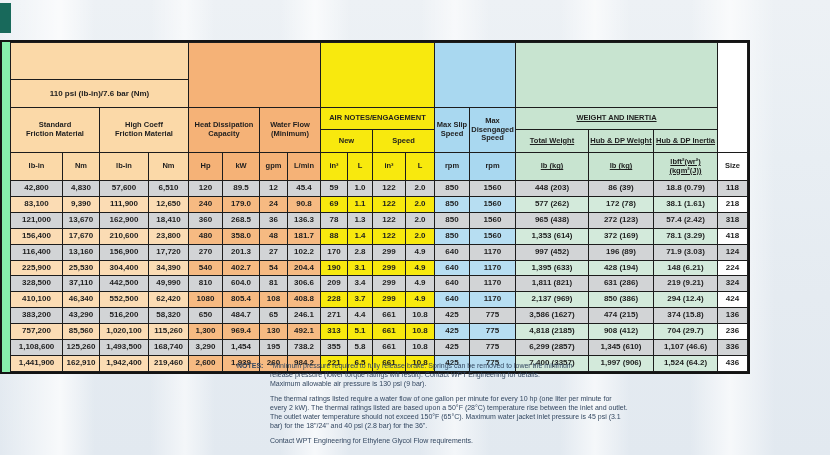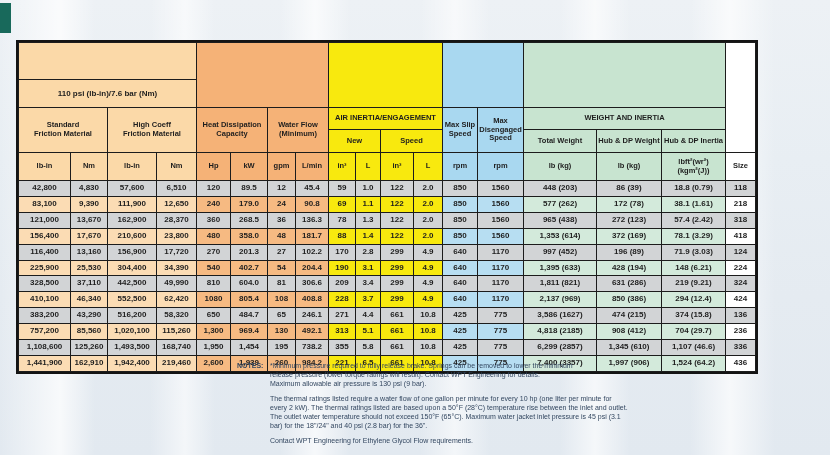--- a/index.html
+++ b/index.html
@@ -15,31 +15,31 @@
         rgba(255,255,255,0) 560px, rgba(255,255,255,.65) 595px, rgba(255,255,255,0) 630px,
         rgba(255,255,255,0) 690px, rgba(255,255,255,.7) 730px, rgba(255,255,255,0) 775px),
       linear-gradient(180deg,#edf1f5 0%,#e8eef3 35%,#e5ebf1 65%,#e2e9f0 100%);
   }
   [data-name]{box-sizing:border-box;}
 
   
   .green-tab{position:absolute;left:0;top:3px;width:11px;height:30px;background:#18695b;}
 
   
-  .tbl-wrap{position:absolute;left:16px;top:40px;border:2px solid #141414;background:#f0abfc;}
+  .tbl-wrap{position:absolute;left:0;top:40px;border:2px solid #141414;background:#86efac;padding-left:8px;}
   table{border-collapse:collapse;table-layout:fixed;width:735px;}
   td,th{border:1px solid #1c1c1c;padding:0;text-align:center;vertical-align:middle;
         color:#1e1e1e;overflow:hidden;}
 
   
   .h-peach{background:#fbd9a8;}
   .h-orange{background:#f5b277;}
   .h-yellow{background:#f8e90e;}
   .h-blue{background:#a9d8f0;text-align:center;}
-  .h-green{background:#c8e4d0;}
+  .h-green{background:#c8e4d0;text-decoration:underline;}
   .h-white{background:#ffffff;}
 
   .hdr{font-weight:bold;font-size:7.5px;line-height:1.18;white-space:pre-line;}
   .psi{font-weight:bold;font-size:8px;}
   .unit{font-weight:bold;font-size:7.5px;line-height:1.15;white-space:pre-line;}
 
   .rh1{height:37px;} .rh2{height:28px;} .rh3{height:22px;} .rh4{height:23px;margin-top:40px;} .rh5{height:28px;}
 
   
   tbody td{font-size:8px;font-weight:bold;height:14.9px;line-height:14.9px;white-space:nowrap;}
@@ -100,21 +100,21 @@
       </tr>
       <tr class="rh3">
         <td colspan="2" rowspan="2" class="h-peach hdr" data-name="header-standard-friction">Standard
 Friction Material</td>
         <td colspan="2" rowspan="2" class="h-peach hdr" data-name="header-high-coeff-friction">High Coeff
 Friction Material</td>
         <td colspan="2" rowspan="2" class="h-orange hdr" data-name="header-heat-dissipation">Heat Dissipation
 Capacity</td>
         <td colspan="2" rowspan="2" class="h-orange hdr" data-name="header-water-flow">Water Flow
 (Minimum)</td>
-        <td colspan="4" class="h-yellow hdr" data-name="header-air-volume">AIR INERTIA/ENGAGEMENT</td>
+        <td colspan="4" class="h-yellow hdr" data-name="header-air-volume">AIR NOTES/ENGAGEMENT</td>
         <td rowspan="2" class="h-blue hdr" data-name="header-max-slip-speed">Max Slip
 Speed</td>
         <td rowspan="2" class="h-blue hdr" data-name="header-max-disengaged-speed">Max
 Disengaged
 Speed</td>
         <td colspan="3" class="h-green hdr" data-name="header-weight-inertia">WEIGHT AND INERTIA</td>
       </tr>
       <tr class="rh4">
         <td colspan="2" class="h-yellow hdr" data-name="header-air-new">New</td>
         <td colspan="2" class="h-yellow hdr" data-name="header-air-worn">Speed</td>
@@ -182,21 +182,21 @@
           <td data-name="cell" class="g-d">1560</td>
           <td data-name="cell" class="g-e">577 (262)</td>
           <td data-name="cell" class="g-e">172 (78)</td>
           <td data-name="cell" class="g-e">38.1 (1.61)</td>
           <td data-name="cell" class="g-f">218</td>
         </tr>
         <tr data-name="table-row" class="row-gray">
           <td data-name="cell" class="g-a">121,000</td>
           <td data-name="cell" class="g-a">13,670</td>
           <td data-name="cell" class="g-a">162,900</td>
-          <td data-name="cell" class="g-a">28,370</td>
+          <td data-name="cell" class="g-a">18,410</td>
           <td data-name="cell" class="g-b">360</td>
           <td data-name="cell" class="g-b">268.5</td>
           <td data-name="cell" class="g-b">36</td>
           <td data-name="cell" class="g-b">136.3</td>
           <td data-name="cell" class="g-c">78</td>
           <td data-name="cell" class="g-c">1.3</td>
           <td data-name="cell" class="g-c">122</td>
           <td data-name="cell" class="g-c">2.0</td>
           <td data-name="cell" class="g-d">850</td>
           <td data-name="cell" class="g-d">1560</td>
@@ -343,21 +343,21 @@
           <td data-name="cell" class="g-e">4,818 (2185)</td>
           <td data-name="cell" class="g-e">908 (412)</td>
           <td data-name="cell" class="g-e">704 (29.7)</td>
           <td data-name="cell" class="g-f">236</td>
         </tr>
         <tr data-name="table-row" class="row-gray">
           <td data-name="cell" class="g-a">1,108,600</td>
           <td data-name="cell" class="g-a">125,260</td>
           <td data-name="cell" class="g-a">1,493,500</td>
           <td data-name="cell" class="g-a">168,740</td>
-          <td data-name="cell" class="g-b">1,950</td>
+          <td data-name="cell" class="g-b">3,290</td>
           <td data-name="cell" class="g-b">1,454</td>
           <td data-name="cell" class="g-b">195</td>
           <td data-name="cell" class="g-b">738.2</td>
           <td data-name="cell" class="g-c">355</td>
           <td data-name="cell" class="g-c">5.8</td>
           <td data-name="cell" class="g-c">661</td>
           <td data-name="cell" class="g-c">10.8</td>
           <td data-name="cell" class="g-d">425</td>
           <td data-name="cell" class="g-d">775</td>
           <td data-name="cell" class="g-e">6,299 (2857)</td>

